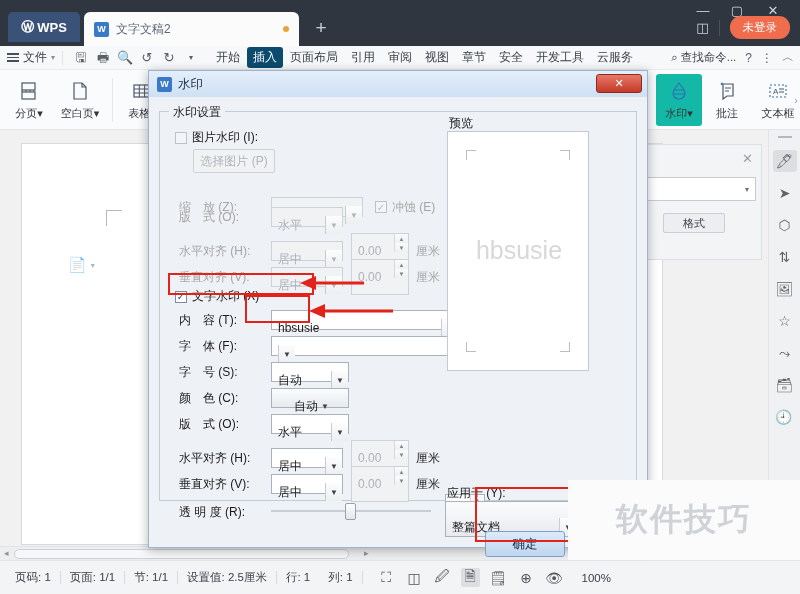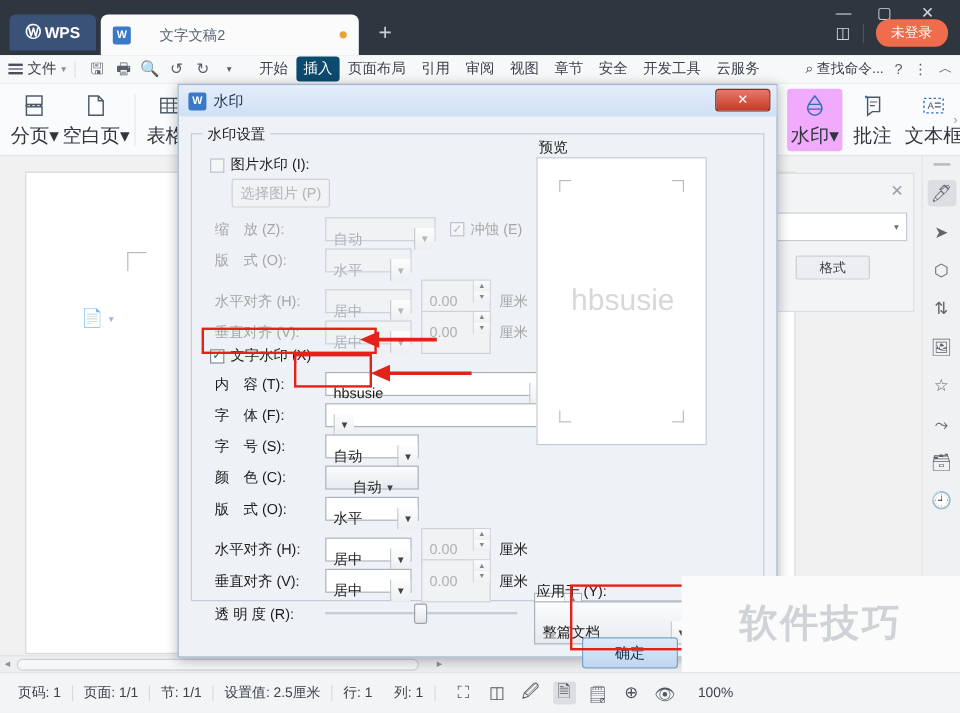--- a/index.html
+++ b/index.html
@@ -29,21 +29,21 @@
   .doc-tab {
     position:absolute; left:84px; top:12px; width:215px; height:34px;
     background:#fbfbfb; border-radius:6px 6px 0 0;
     display:flex; align-items:center; padding:0 10px; gap:7px;
   }
   .doc-tab-icon {
     width:15px; height:15px; background:#3a78c8; border-radius:2px;
     color:#fff; font-size:9px; display:flex; align-items:center; justify-content:center;
     font-weight:bold;
   }
-  .doc-tab-label { color:#5a6575; font-size:12px; flex:1;margin-left:17px; }
+  .doc-tab-label { color:#5a6575; font-size:12px; flex:1; }
   .doc-tab-dot { width:6px; height:6px; border-radius:50%; background:#e8a33d; }
   .tab-plus {
     position:absolute; left:310px; top:18px; width:22px; height:22px;
     color:#c9ced6; font-size:19px; text-align:center; line-height:20px;
   }
   .win-ctrl {
     position:absolute; top:2px; color:#cfd4db; font-size:13px;
     width:26px; height:18px; text-align:center; line-height:18px;
   }
   .tb-right-icons {
@@ -78,23 +78,23 @@
   .ribbon {
     position:absolute; left:0; top:70px; width:800px; height:60px;
     background:#fafbfc; border-bottom:1px solid #e2e5ea;
   }
   .rb-group { position:absolute; top:4px; display:flex; gap:2px; }
   .rb-btn {
     width:46px; height:52px; display:flex; flex-direction:column;
     align-items:center; justify-content:center; gap:3px;
   }
   .rb-btn.wide { width:52px; }
-  .rb-btn.sel { background:#f0abfc; border-radius:3px;text-align:center; }
+  .rb-btn.sel { background:#14b8a6; border-radius:3px;text-align:center; }
   .rb-ico { height:24px; display:flex; align-items:center; justify-content:center; }
-  .rb-lbl { font-size:16px; color:#31363d; white-space:nowrap; }
+  .rb-lbl { font-size:11px; color:#31363d; white-space:nowrap; }
   .rb-sep { width:1px; height:44px; background:#e4e7ec; margin:4px 4px 0; }
   .rb-expander {
     position:absolute; right:2px; top:24px; color:#9aa0a8; font-size:11px;
   }
 
   
   .docarea {
     position:absolute; left:0; top:130px; width:800px; height:416px;
     background:#f1f1f1;
   }
@@ -520,21 +520,21 @@
       <span class="fs-legend">水印设置</span>
     </div>
 
     <div class="row" style="left:26px; top:32px">
       <span class="cb dim"></span>
       <span class="lbl">图片水印 (I):</span>
     </div>
 
     <div class="pickbtn" style="position:absolute; left:44px; top:52px">选择图片 (P)</div>
 
-    <div class="row" style="left:30px; top:84px">
+    <div class="row" style="left:30px; top:100px">
       <span class="lbl dim lbl-w">缩　放 (Z):</span>
       <span class="combo dim" style="width:92px; margin-left:4px">
         <span class="cv">自动</span>
         <span class="cbtn">▼</span>
       </span>
       <span class="cb dim" style="margin-left:12px">✓</span>
       <span class="lbl dim">冲蚀 (E)</span>
     </div>
 
     <div class="row" style="left:30px; top:110px">

